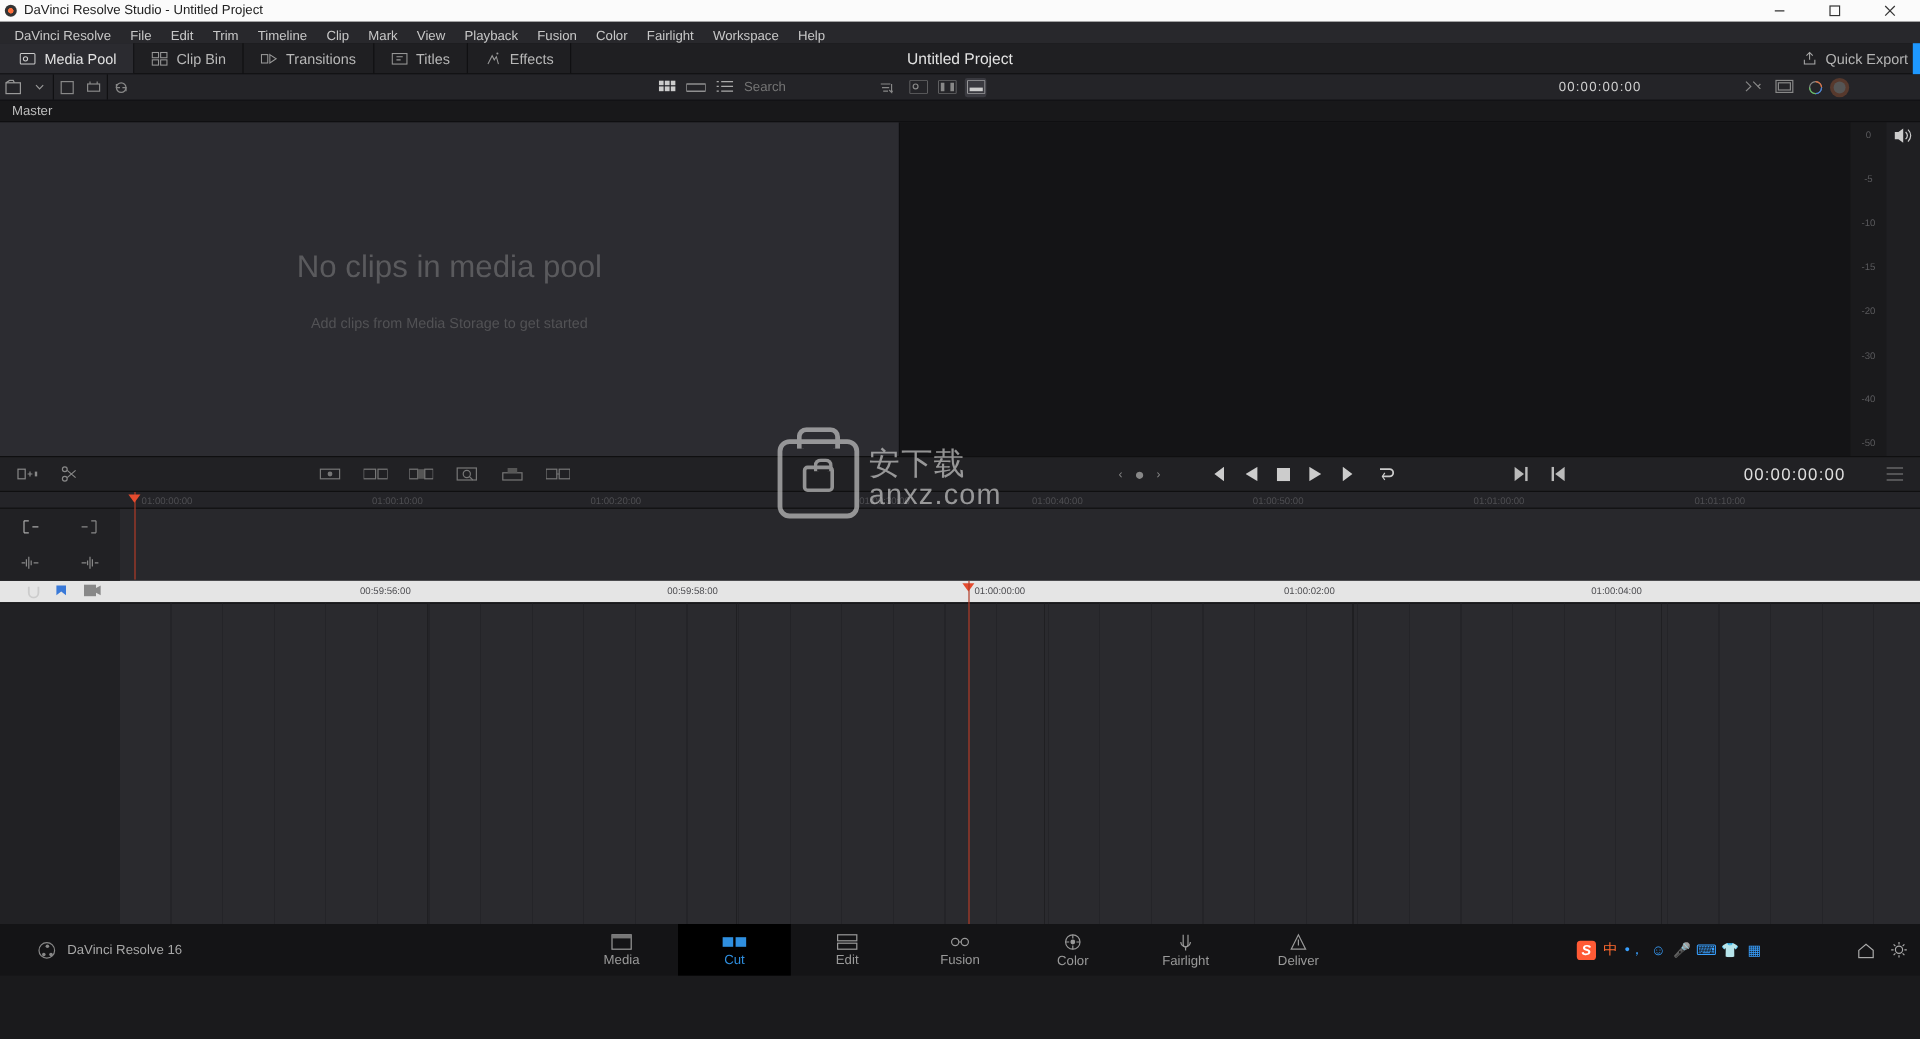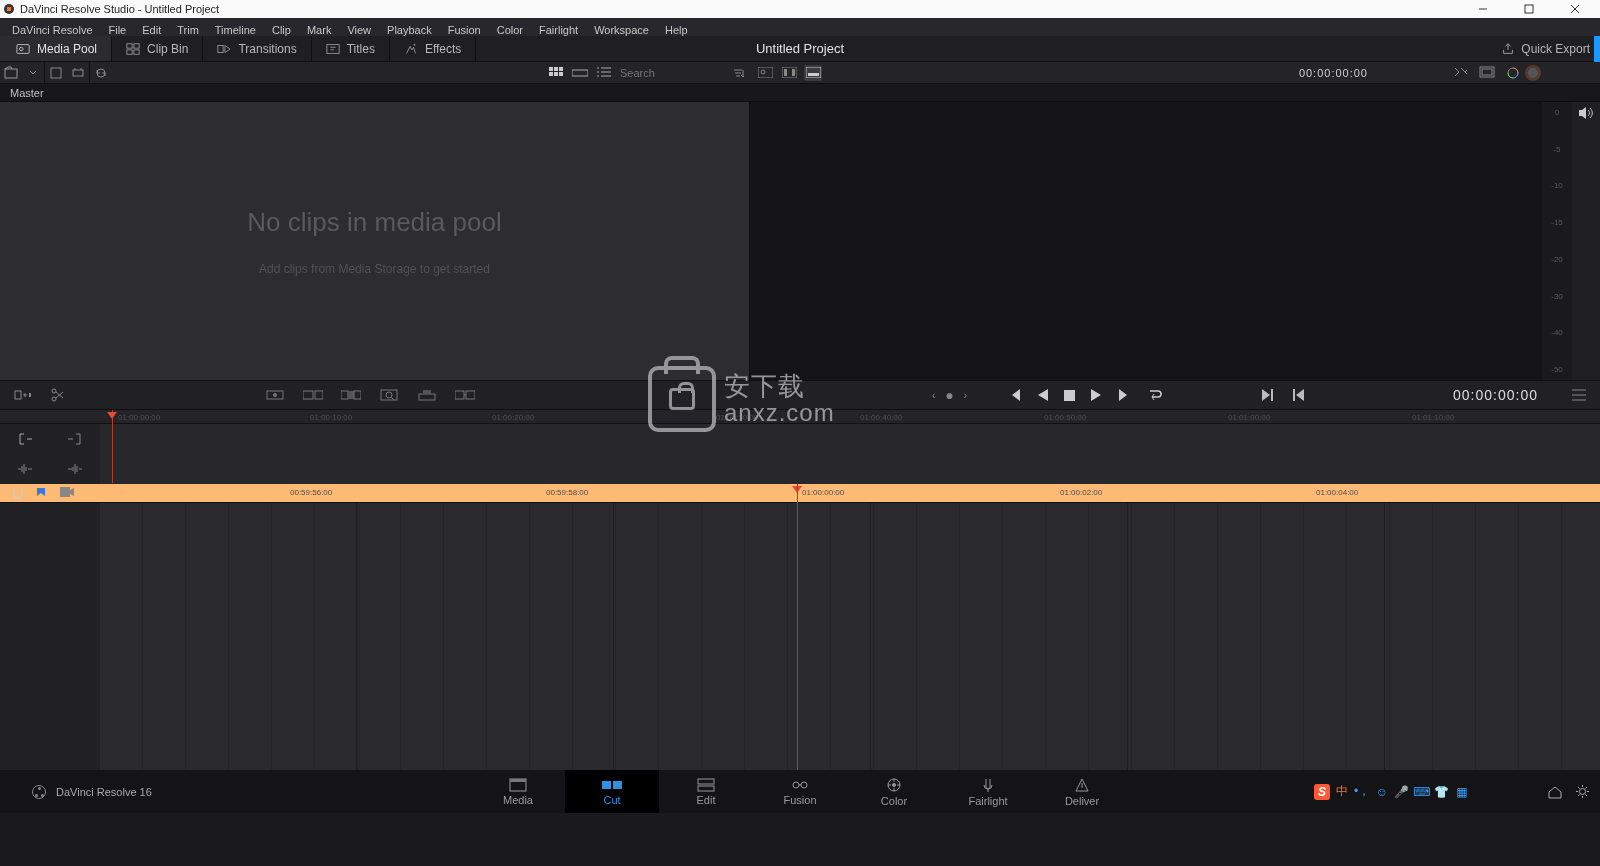--- a/index.html
+++ b/index.html
@@ -74,21 +74,21 @@
 .ruler1 .tick { position:absolute; top:3px; font-size:8px; color:#4e4e52;}
 .ruler1 .line { position:absolute; top:0; bottom:-60px; left:112px; width:1px; background:#b23d29; }
 
 
 .editarea { height:60px; display:flex; background:#28282c; }
 .edittools { width:100px; background:#212124; display:flex; flex-wrap:wrap; align-content:flex-start; gap:0; }
 .edittools span { width:50px; height:30px; display:flex; align-items:center; justify-content:center; color:#7a7a7a; }
 .upperTrack { flex:1; }
 
 
-.snaprow { height:18px; display:flex; background:#fdba74;}
+.snaprow { height:18px; display:flex; background:#e5e5e5;padding-left:10px;}
 .snaprow .sn { width:100px; display:flex; align-items:center; gap:12px; padding-left:12px;}
 .snaprow .sn span{ width:12px; height:12px;}
 .snaprow .r2 { flex:1; position:relative;}
 .snaprow .r2 .t { position:absolute; top:4px; font-size:8px; color:#4e4e52;}
 .snaprow .r2 .ph2 { position:absolute; top:2px; left:697px;}
 .snaprow .r2 .ph2::before{ content:""; position:absolute; border-left:5px solid transparent; border-right:5px solid transparent; border-top:7px solid #e54b2e; left:-5px;}
 .snaprow .r2 .vline { position:absolute; top:0; left:697px; width:1px; height:300px; background:#b23d29;}
 
 
 .lower { height:268px; background:#2a2a2e; border-top:1px solid #101012; display:flex;}

